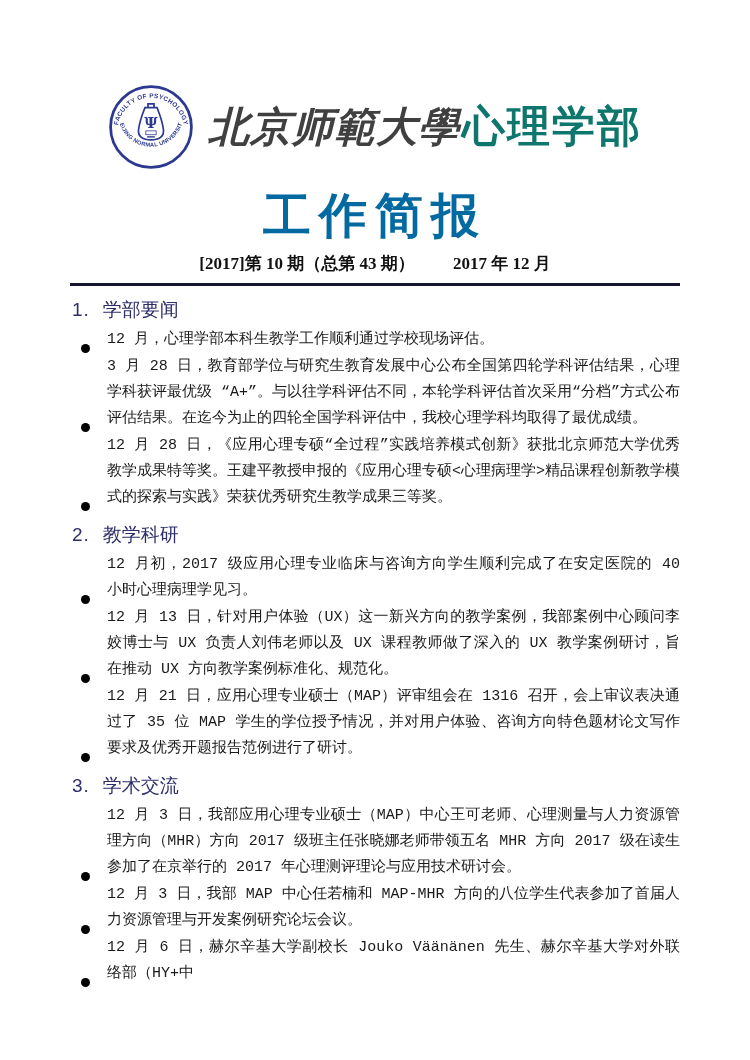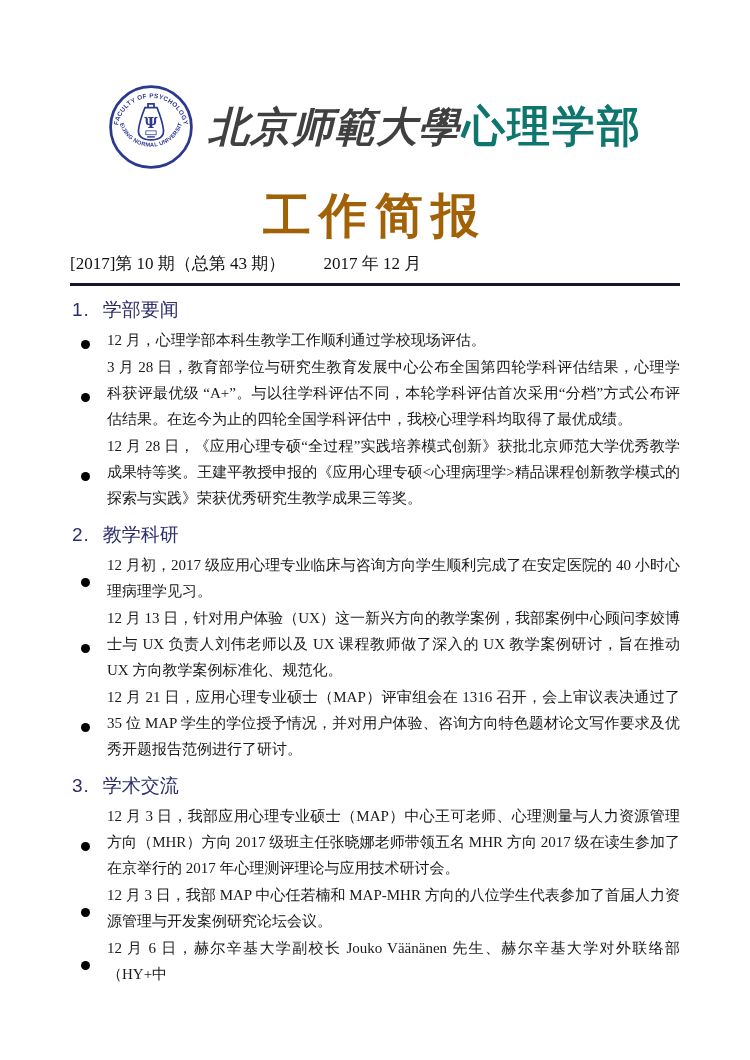--- a/index.html
+++ b/index.html
@@ -43,27 +43,27 @@
     margin-left: 2px;
   }
 
   
   .doc-title {
     margin-top: 18px;
     text-align: center;
     font-size: 48px;
     font-weight: bold;
     letter-spacing: 8px;
-    color: #a16207;
+    color: #0369a1;
     line-height: 1.15;
   }
   .issue-line {
     margin-top: 10px;
-    text-align: left;
-    font-weight: normal;
+    text-align: center;
+    font-weight: bold;
     font-size: 17px;
     line-height: 22px;
     color: #111111;
   }
   .issue-line .date { margin-left: 34px; }
   .rule {
     margin-top: 8px;
     border: 0;
     border-top: 3.5px solid #15152e;
   }
@@ -77,22 +77,23 @@
     font-family: "Liberation Sans", "DejaVu Sans", sans-serif;
     font-size: 19px;
     line-height: 25px;
     font-weight: 500;
     color: #2e2e6a;
   }
   .section-heading .num { margin-left: 2px; margin-right: 13px; letter-spacing: 1px; }
   ul.items { list-style: none; }
   li.item {
     display: flex;
-    align-items: center;
+    align-items: flex-end;
     margin-bottom: 1px;
+    font-family: Liberation Mono, monospace;
   }
   .dot {
     flex-shrink: 0;
     width: 9px;
     height: 9px;
     border-radius: 50%;
     background: #000000;
     margin: 9px 17px 0 11px;
   }
   .item-text {

